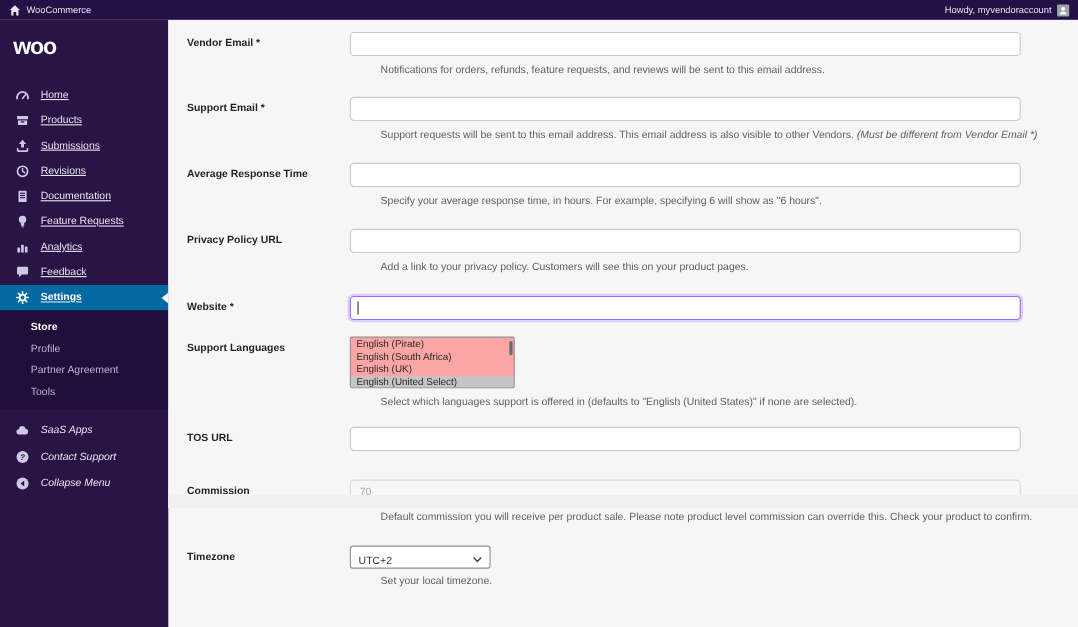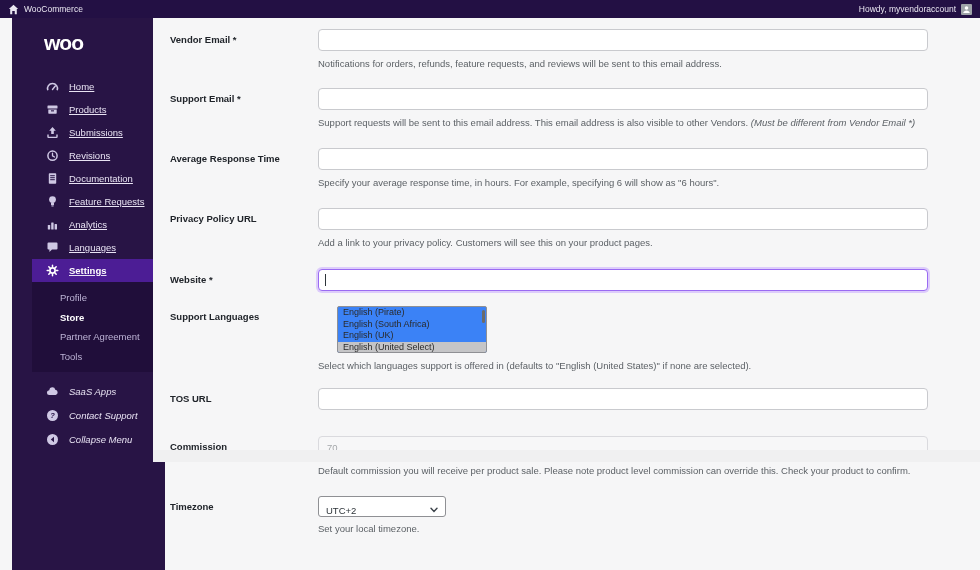--- a/index.html
+++ b/index.html
@@ -11,30 +11,30 @@
   .admin-bar { position:absolute; top:0; left:0; width:980px; height:18px;
                background:#231044; display:flex; align-items:center;
                justify-content:space-between; padding:0 8px; z-index:30; }
   .ab-left, .ab-right { display:flex; align-items:center; gap:5px; }
   .ab-text { color:#e9e6f1; font-size:8.5px; }
   .ab-icon { display:flex; align-items:center; color:#e9e6f1; }
   .avatar { width:11px; height:11px; background:#9ea3a8; border-radius:1px;
             display:flex; align-items:center; justify-content:center; }
 
   
-  .sidebar { position:absolute; top:18px; left:12px; width:153px; height:552px;
-             background:#281445; color:#e8e3f3;padding-left:20px; }
+  .sidebar { position:absolute; top:18px; left:0; width:153px; height:552px;
+             background:#281445; color:#e8e3f3; }
   .logo { padding:12px 0 0 12px; font-size:21px; font-weight:800; color:#fff;
           letter-spacing:-1px; line-height:26px; }
   .menu { margin-top:19px;text-decoration:underline; }
   .m-item { height:23px; display:flex; align-items:center; padding-left:14px;
             gap:10px; font-size:9.5px; color:#e8e3f3; cursor:pointer; position:relative; }
   .m-item .ic { width:13px; height:13px; display:flex; align-items:center;
                 justify-content:center; color:#cfc8e4; flex:0 0 13px; }
-  .m-item.active { background:#4c1d95; color:#fff; font-weight:600; }
+  .m-item.active { background:#0369a1; color:#fff; font-weight:600; }
   .m-item.active .ic { color:#fff; }
   .notch { position:absolute; right:0; top:50%; transform:translateY(-50%);
            width:0; height:0; border-top:5px solid transparent;
            border-bottom:5px solid transparent; border-right:6px solid #f6f6f7; }
   .submenu { background:#200e3a; padding:6px 0; }
   .sm-item { height:19.5px; line-height:19.5px; padding-left:28px; font-size:9.5px;
              color:#bdb4d6; cursor:pointer; }
   .sm-item.active { color:#fff; font-weight:700; }
   .menu-footer { margin-top:7px; }
   .menu-footer .m-item { height:24px;font-style:italic; }
@@ -46,28 +46,28 @@
                     background:#f0f0f1; }
   .row { display:flex; }
   .row-label { width:148px; flex:0 0 148px; font-size:9.5px; font-weight:700;
                color:#20242a; padding-top:5px; }
   .row-field { width:610px; }
   .tin { width:610px; height:22px; border:1px solid #c9cace; border-radius:4px;
          background:#fff; font-size:9.5px; color:#2c3338; padding:0 8px;
          font-family:"Liberation Sans", sans-serif; outline:none; }
   .tin.focused { border:1.5px solid #9a6bf2; box-shadow:0 0 0 2px #ddccfb; }
   .tin:disabled, .tin.disabled { background:#f7f7f8; border-color:#dadade; color:#a5a8ab; }
-  .desc { margin-top:6px; font-size:9.5px; color:#5c6166; line-height:13px; width:610px; }
+  .desc { margin-top:6px; font-size:9.5px; color:#5c6166; line-height:13px; width:610px;margin-left:28px; }
   .desc em { font-style:italic; }
   .caretbar { position:absolute; left:7px; top:5px; width:1px; height:12px; background:#2c3338; }
   .field-wrap { position:relative; width:610px; }
 
   
   .listbox { position:relative; width:150px; height:47px; border:1px solid #8f9094;
-             border-radius:2px; background:#3b82f6; overflow:hidden;margin-left:19px; }
+             border-radius:2px; background:#fca5a5; overflow:hidden; }
   .lb-opt { font-size:9px; line-height:11.5px; padding-left:5px; color:#2a2a2a;
             white-space:nowrap; cursor:default; }
   .lb-opt.selected { background:#c5c5c7; }
   .lb-scroll { position:absolute; right:1px; top:3px; width:3px; height:13px;
                background:#6b6b6b; border-radius:2px; }
 
   
   .sel { position:relative; width:128px; height:21px; border:1px solid #8f9094;
          border-radius:3px; background:#fff; display:flex; align-items:flex-end;
          padding:0 7px; font-size:9.5px; color:#2c3338; cursor:pointer; }
@@ -173,39 +173,39 @@
             </svg>
         </span>
         <span>Analytics</span>
       </div>
       <div class="m-item">
         <span class="ic">
           <svg width="13" height="13" viewBox="0 0 13 13">
               <path d="M1.5 2.6a1 1 0 0 1 1-1h8a1 1 0 0 1 1 1v5a1 1 0 0 1-1 1H6L3.4 11V8.6H2.5a1 1 0 0 1-1-1z" fill="currentColor"></path>
             </svg>
         </span>
-        <span>Languages</span>
+        <span>Feedback</span>
       </div>
       <div class="m-item active">
         <span class="ic">
           <svg width="13" height="13" viewBox="0 0 13 13">
               <g stroke="currentColor" stroke-width="1.5" stroke-linecap="round">
                 <path d="M6.5 1.2v1.6M6.5 10.2v1.6M1.2 6.5h1.6M10.2 6.5h1.6M2.8 2.8l1.1 1.1M9.1 9.1l1.1 1.1M10.2 2.8 9.1 3.9M3.9 9.1 2.8 10.2"></path>
               </g>
               <circle cx="6.5" cy="6.5" r="2.6" fill="none" stroke="currentColor" stroke-width="1.7"></circle>
             </svg>
         </span>
         <span>Settings</span>
         <span class="notch"></span>
       </div>
     </div>
 
     <div class="submenu">
+      <div class="sm-item active">Store</div>
       <div class="sm-item">Profile</div>
-      <div class="sm-item active">Store</div>
       <div class="sm-item">Partner Agreement</div>
       <div class="sm-item">Tools</div>
     </div>
 
     <div class="menu-footer">
       <div class="m-item">
         <span class="ic">
           <svg width="13" height="13" viewBox="0 0 13 13">
               <path d="M3.4 10a2.4 2.4 0 0 1-.2-4.8A3.1 3.1 0 0 1 9.3 4.7 2.7 2.7 0 0 1 9.6 10z" fill="currentColor"></path>
             </svg>

